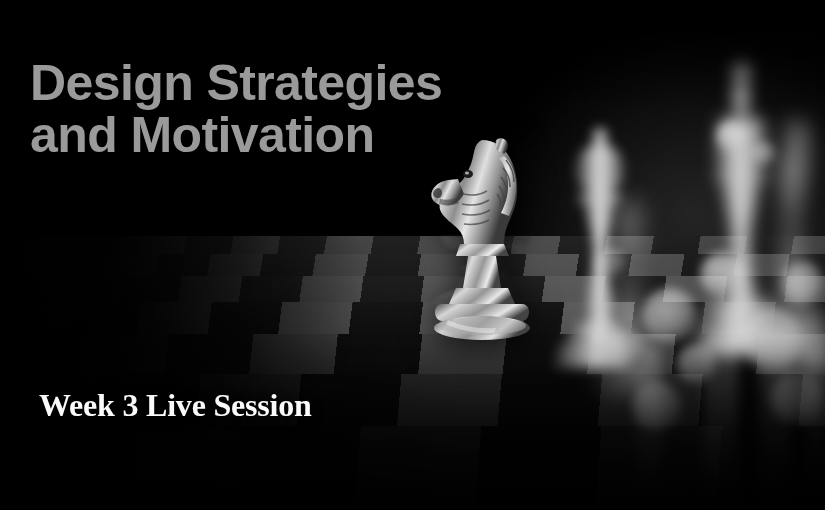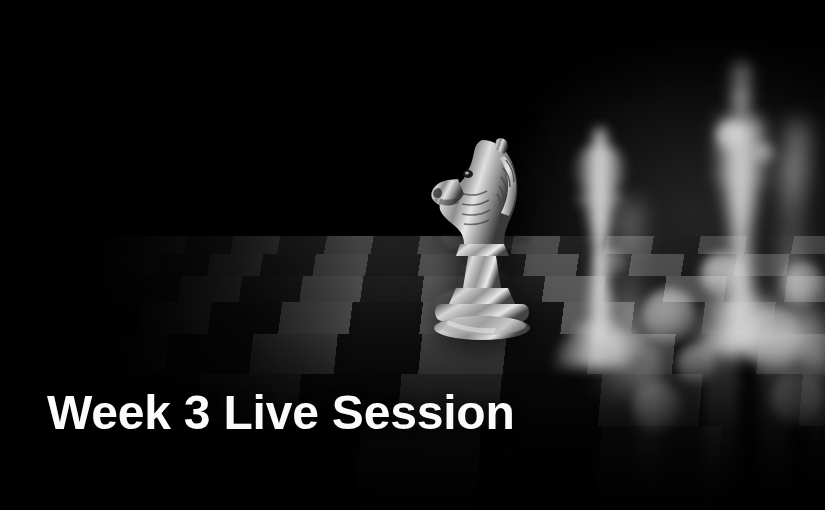--- a/index.html
+++ b/index.html
@@ -164,27 +164,28 @@
     font-weight: bold;
     letter-spacing: -0.6px;
     color: #9a9a9a;
     white-space: pre-line;
     text-shadow: 0 2px 9px rgba(0,0,0,0.85);
   }
   .subtitle {
     position: absolute;
     left: 31px;
     top: 375px;
-    margin: 16px;
-    font-size: 48px;
+    margin: 8px;
+    font-size: 32px;
     line-height: 44px;
     font-weight: bold;
     letter-spacing: -0.2px;
     color: #fbfbfb;
     text-shadow: 0 2px 12px rgba(0,0,0,0.95);
+    font-family: Liberation Serif, serif;
   }
 </style>
 </head>
 <body>
 
 <div class="slide">
 
   <div class="photo">
 
     <div class="board">
@@ -384,15 +385,17 @@
         <ellipse cx="64" cy="192" rx="48" ry="12" fill="url(#gBase)"></ellipse>
         <ellipse cx="64" cy="190" rx="44" ry="9" fill="#b5b5b5" opacity="0.5"></ellipse>
 
         <path fill="#ffffff" opacity="0.45" d="M30 184c12 6 30 9 48 8l-2 5c-18 1-36-3-48-9z"></path>
       </svg>
     </div>
 
     <div class="vignette"></div>
   </div>
 
+  <h1 class="title">Design Strategies
+and Motivation</h1>
   <h2 class="subtitle">Week 3 Live Session</h2>
 
 </div>
 
 </body></html>

